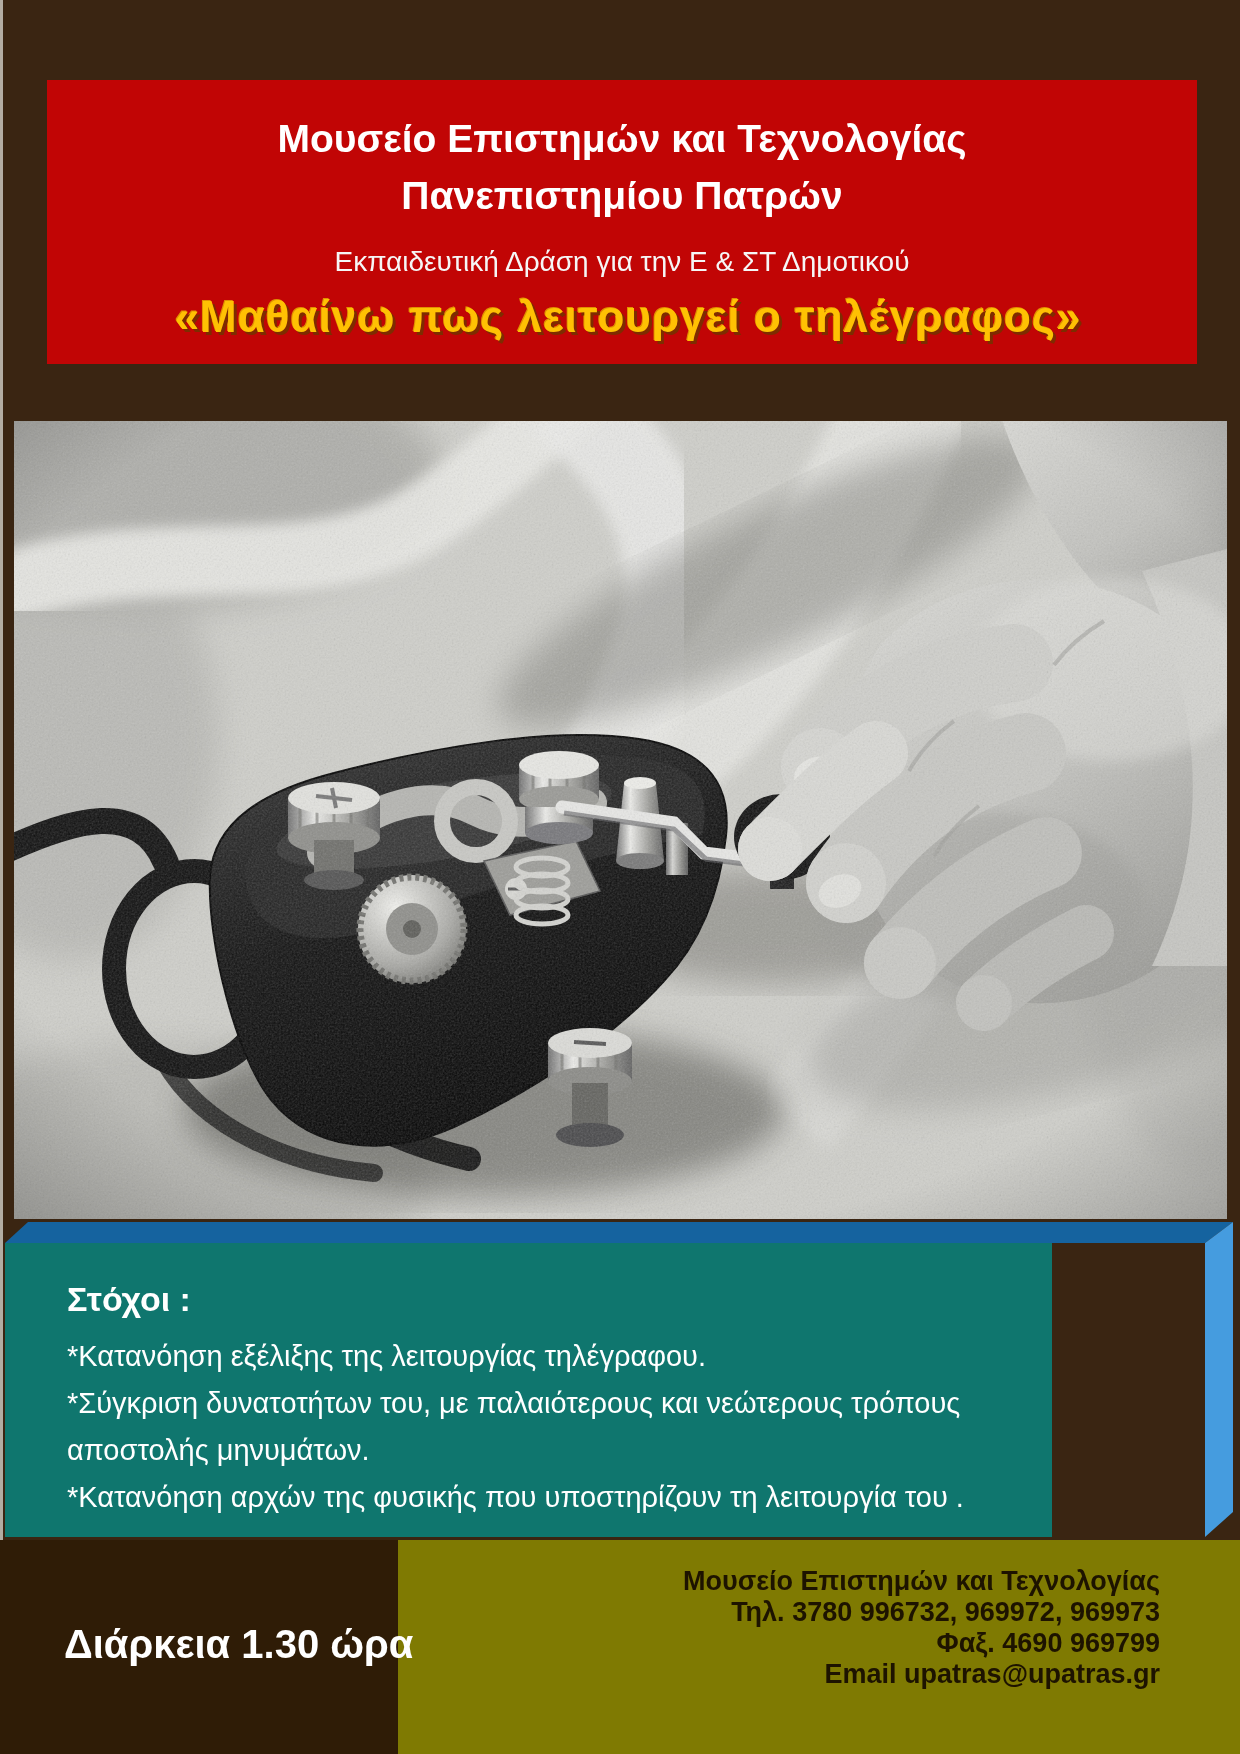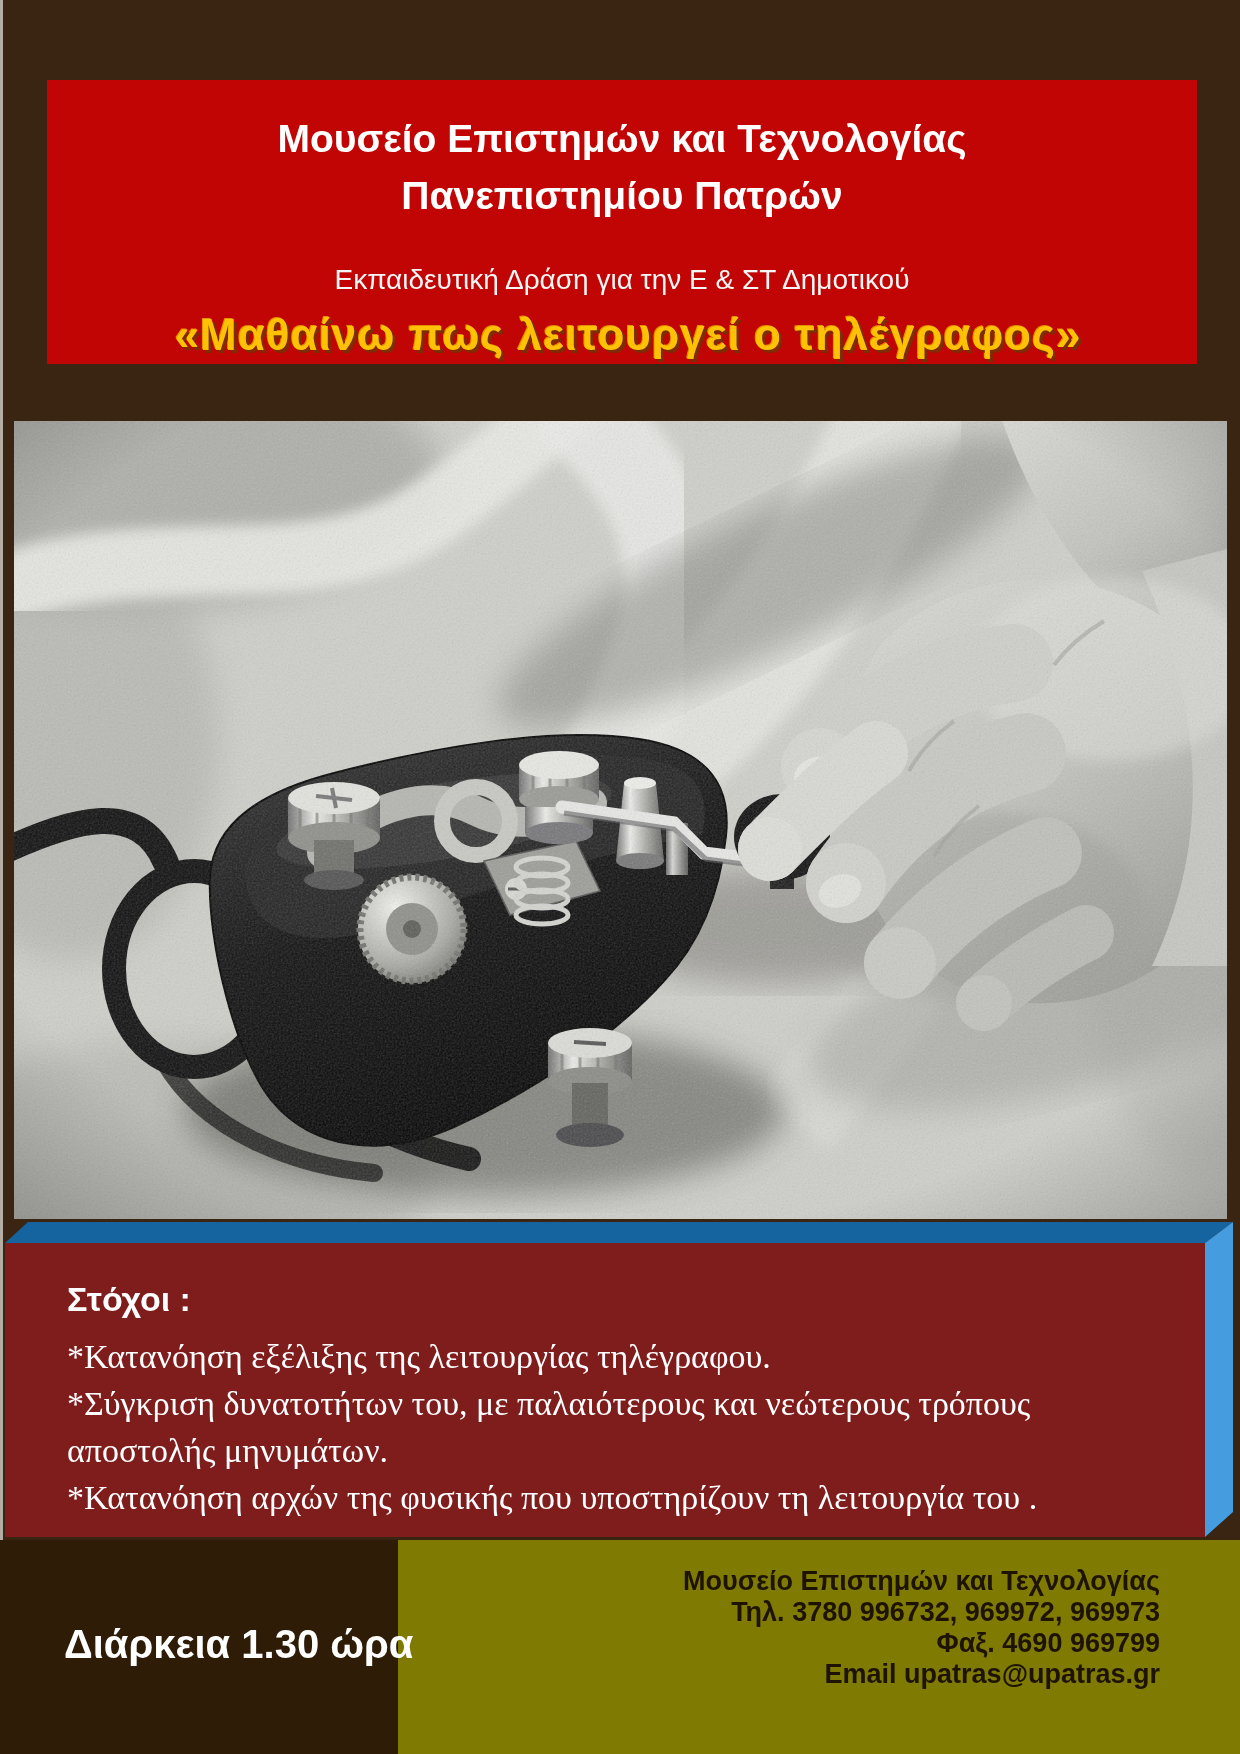--- a/index.html
+++ b/index.html
@@ -9,46 +9,46 @@
   }
   .edge-strip{position:absolute;left:0;top:0;width:3px;height:100%;background:#c9c6bd;opacity:.85;}
 
   
   .banner{
     position:absolute;left:47px;top:80px;width:1150px;height:284px;
     background:#c10505;text-align:center;
   }
   .banner-title{color:#ffffff;font-weight:bold;font-size:39px;line-height:57px;}
   .banner-title.first{padding-top:30px;}
-  .banner-sub{color:#f6f6f6;font-size:28px;line-height:34px;margin-top:39px;}
+  .banner-sub{color:#f6f6f6;font-size:28px;line-height:34px;margin-top:21px;}
   .banner-highlight{
     color:#ffc103;font-size:44px;font-weight:bold;letter-spacing:1px;margin-top:13px;
     text-shadow:3px 3px 0 #7e2c00,-1px -1px 0 #e09000;
     margin-left:12px;
   }
 
   
   .photo{position:absolute;left:14px;top:421px;width:1213px;height:798px;background:#cfcfca;}
 
   
   .goals-top{
     position:absolute;left:5px;top:1222px;width:1228px;height:21px;background:#15639f;
     clip-path:polygon(23px 0,100% 0,calc(100% - 28px) 100%,0 100%);
   }
   .goals-right{
     position:absolute;left:1205px;top:1222px;width:28px;height:315px;background:#459cdf;
     clip-path:polygon(100% 0,100% calc(100% - 25px),0 100%,0 21px);
   }
   .goals-front{
-    position:absolute;left:5px;top:1243px;width:1200px;height:294px;background:#7f1d1d;
+    position:absolute;left:5px;top:1243px;width:1047px;height:294px;background:#0f766e;
     color:#ffffff;
   }
   .goals-inner{padding:36px 54px 0 62px;}
   .goals-heading{font-size:34px;font-weight:bold;line-height:40px;margin-bottom:14px;}
-  .goals-item{font-size:34px;line-height:47px;font-weight:normal;max-width:1080px;font-family:Liberation Serif, serif;}
+  .goals-item{font-size:29px;line-height:47px;font-weight:normal;max-width:1080px;}
 
   
   .footer-left{position:absolute;left:0;top:1540px;width:398px;height:214px;background:#2f1c06;}
   .olive{position:absolute;left:398px;top:1540px;width:842px;height:214px;background:#7f7a02;}
   .contact{
     text-align:right;padding:26px 80px 0 0;color:#1d1300;
     font-size:27px;font-weight:bold;line-height:31px;
   }
   .duration{
     position:absolute;left:64px;top:1622px;color:#ffffff;

